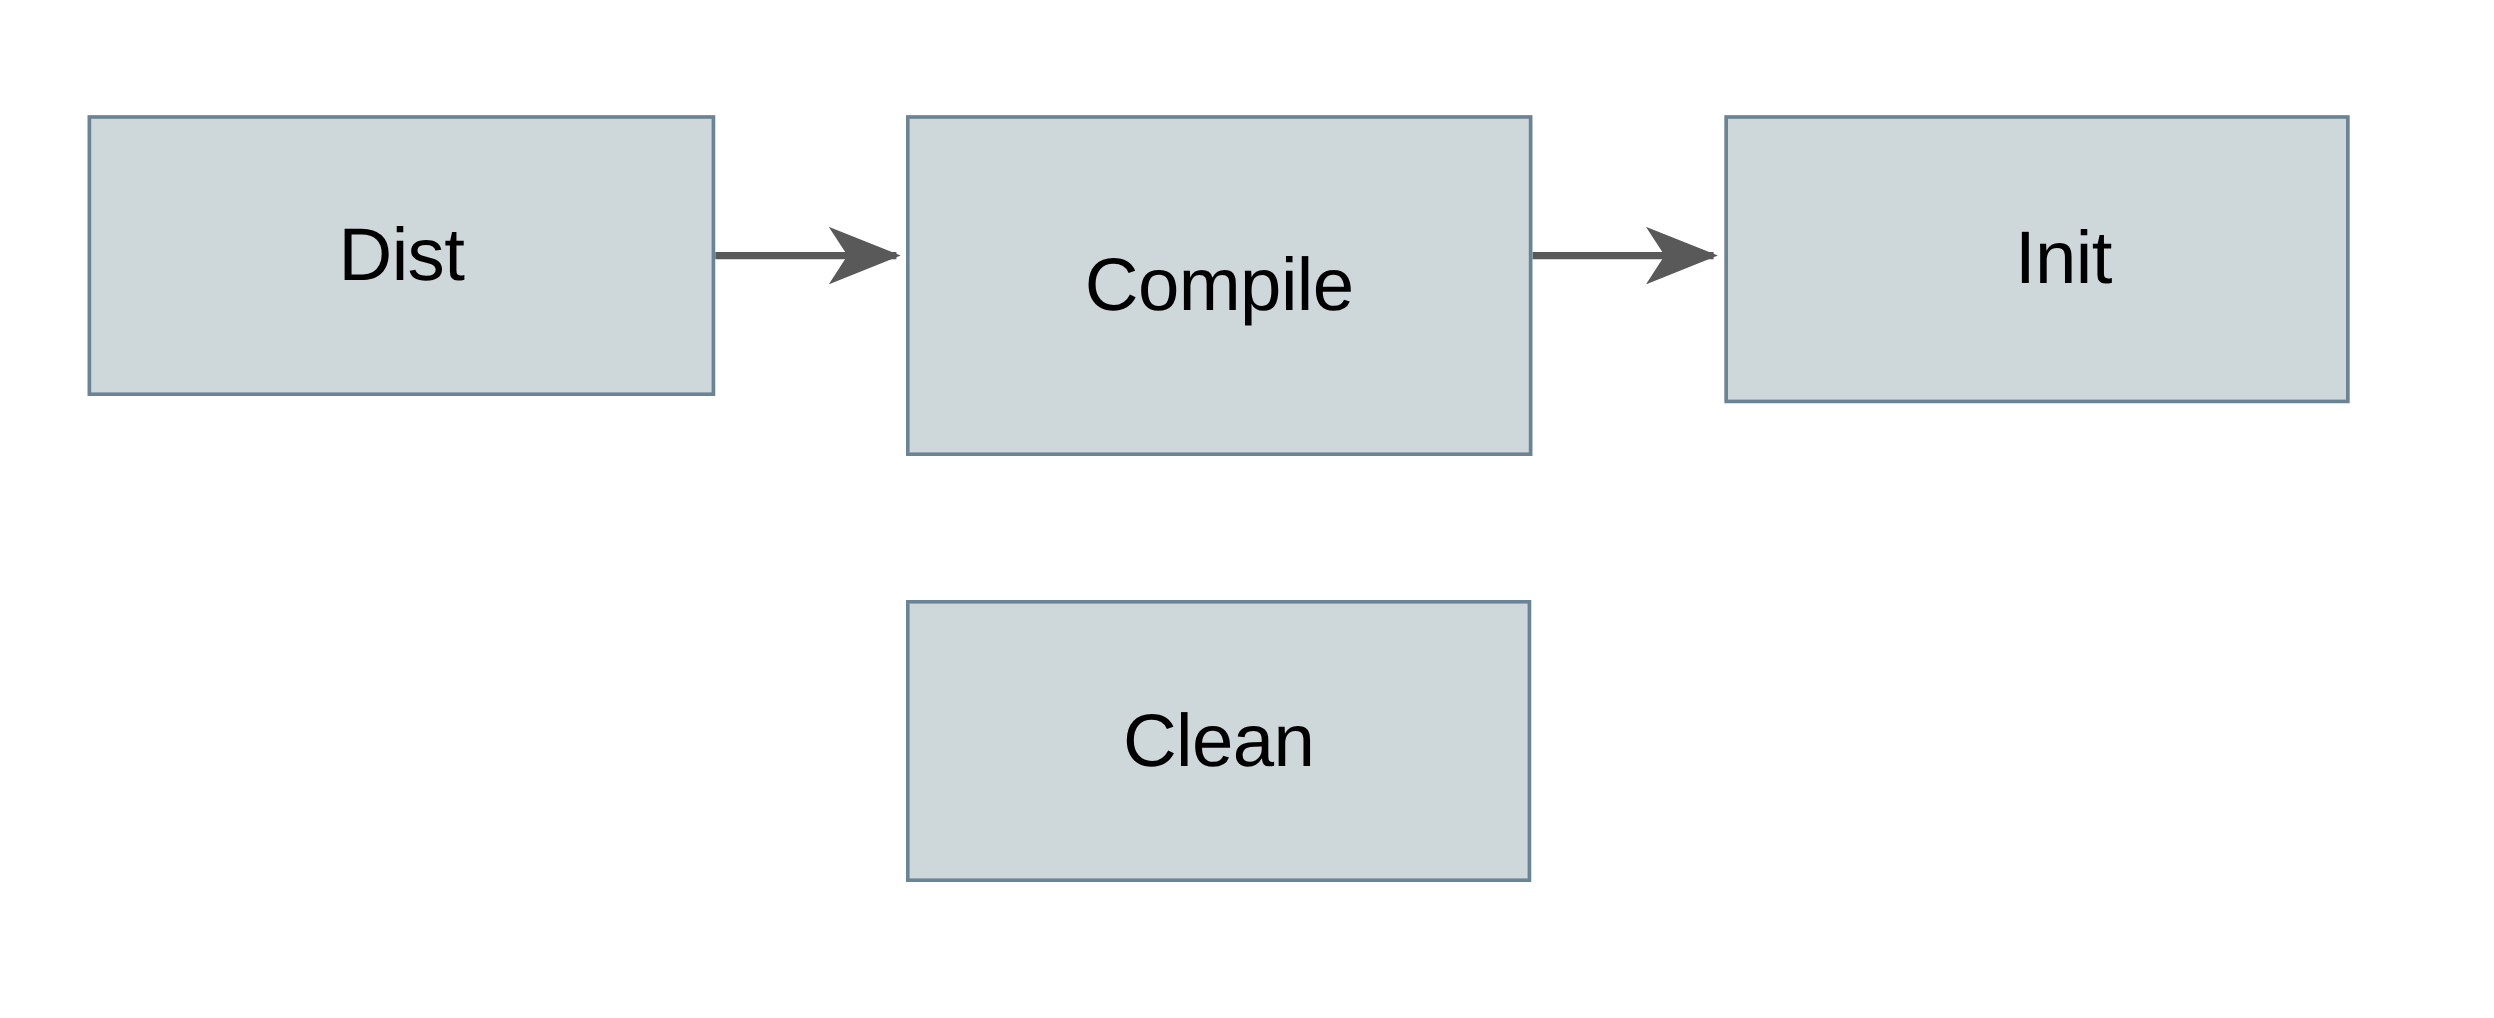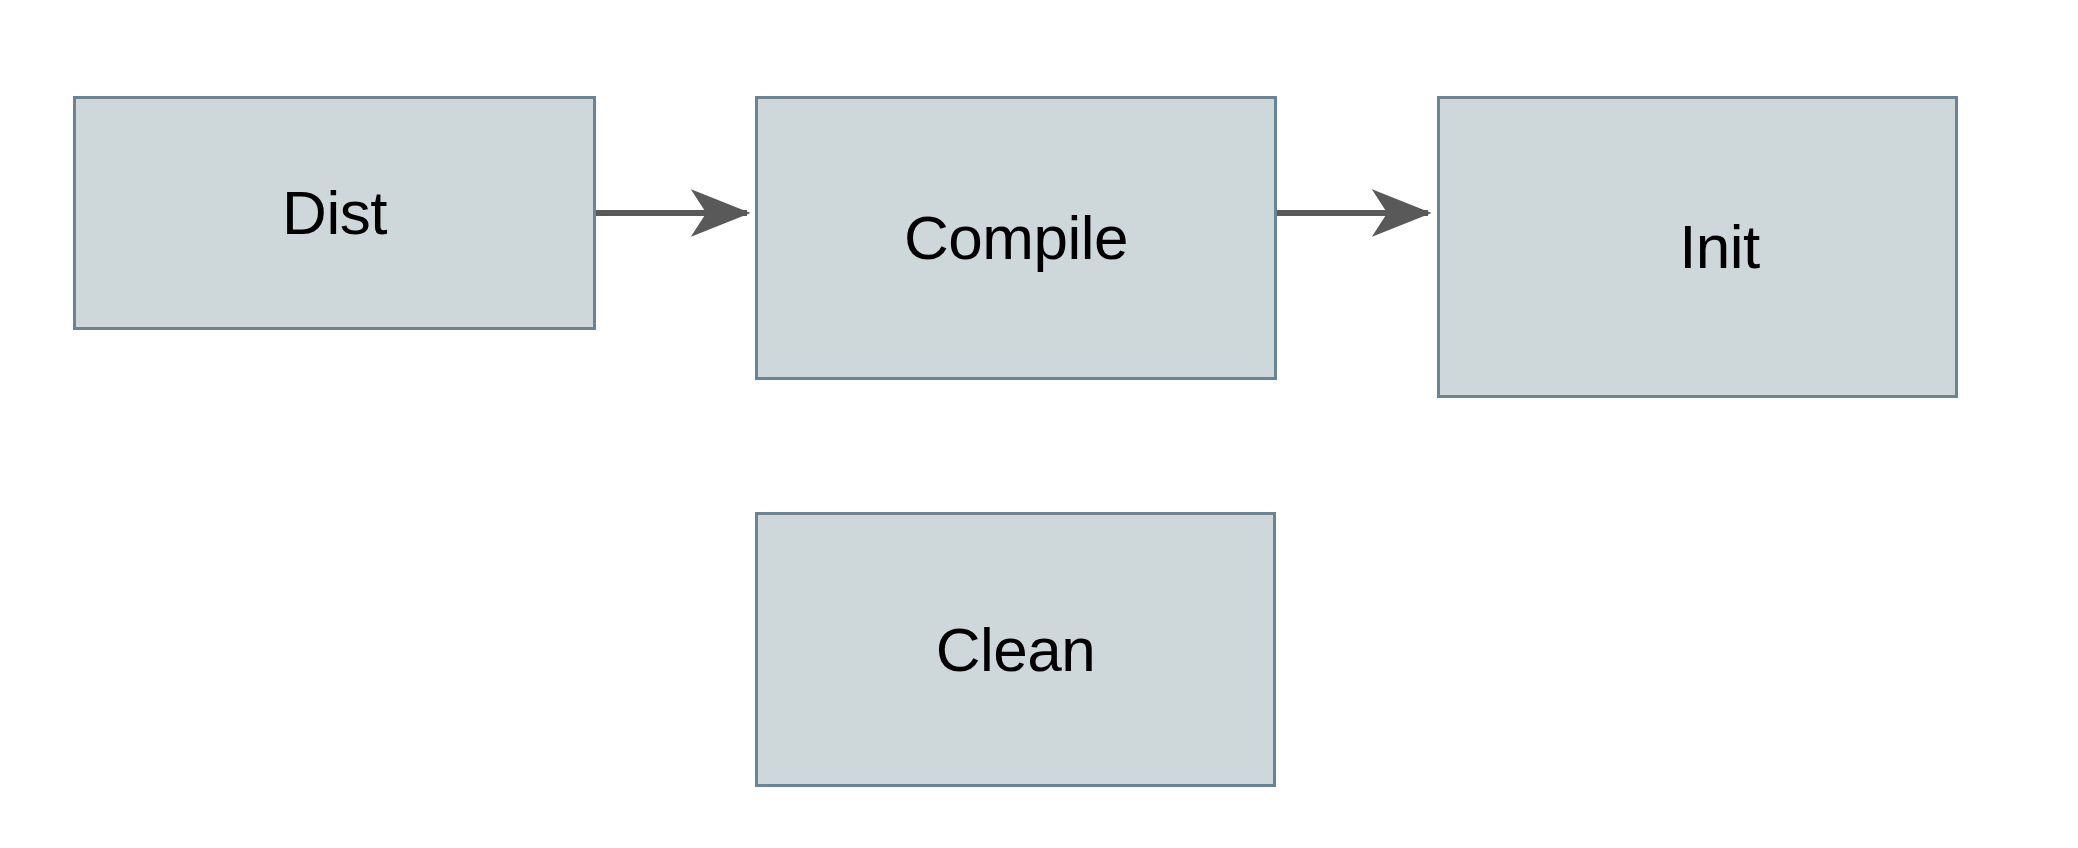--- a/index.html
+++ b/index.html
@@ -41,22 +41,22 @@
     font-weight: 400;
     color: #000000;
     line-height: 1;
     letter-spacing: -0.5px;
     white-space: nowrap;
     user-select: none;
   }
   
   #node-dist    { left: 73px;   top: 96px;  width: 523px; height: 234px; }
   #node-compile { left: 755px;  top: 96px;  width: 522px; height: 284px; }
-  #node-init    { left: 1437px; top: 96px;  width: 521px; height: 302px; padding-left: 44px; }
-  #node-clean   { left: 755px;  top: 512px; width: 521px; height: 275px; }
+  #node-init    { left: 1437px; top: 96px;  width: 521px; height: 240px; padding-left: 44px; }
+  #node-clean   { left: 755px;  top: 500px; width: 521px; height: 235px; }
 </style>
 </head>
 <body>
 
 <div id="diagram-canvas">
 
   <svg class="edge-layer" viewBox="0 0 2078 848" width="2078" height="848" xmlns="http://www.w3.org/2000/svg">
     <defs>
       <marker id="arrowhead-barbed" markerWidth="10" markerHeight="8" refX="9.4" refY="4" orient="auto" markerUnits="strokeWidth">
         <path d="M 0,0 L 10,4 L 0,8 L 2.6,4 Z" fill="#595959"></path>

